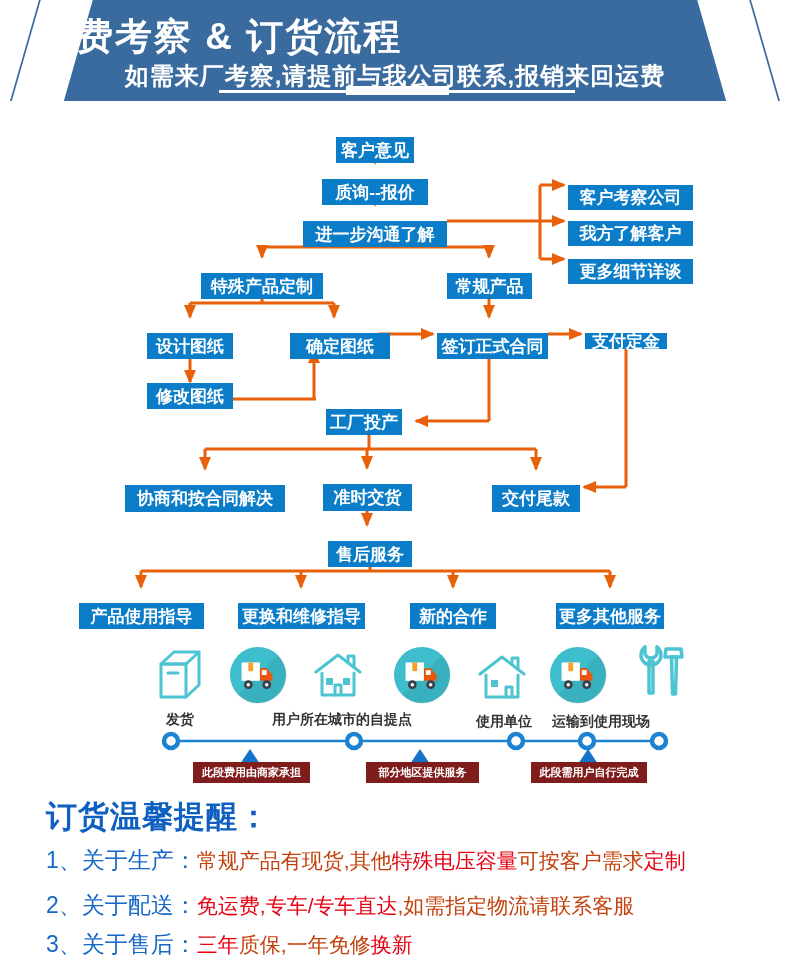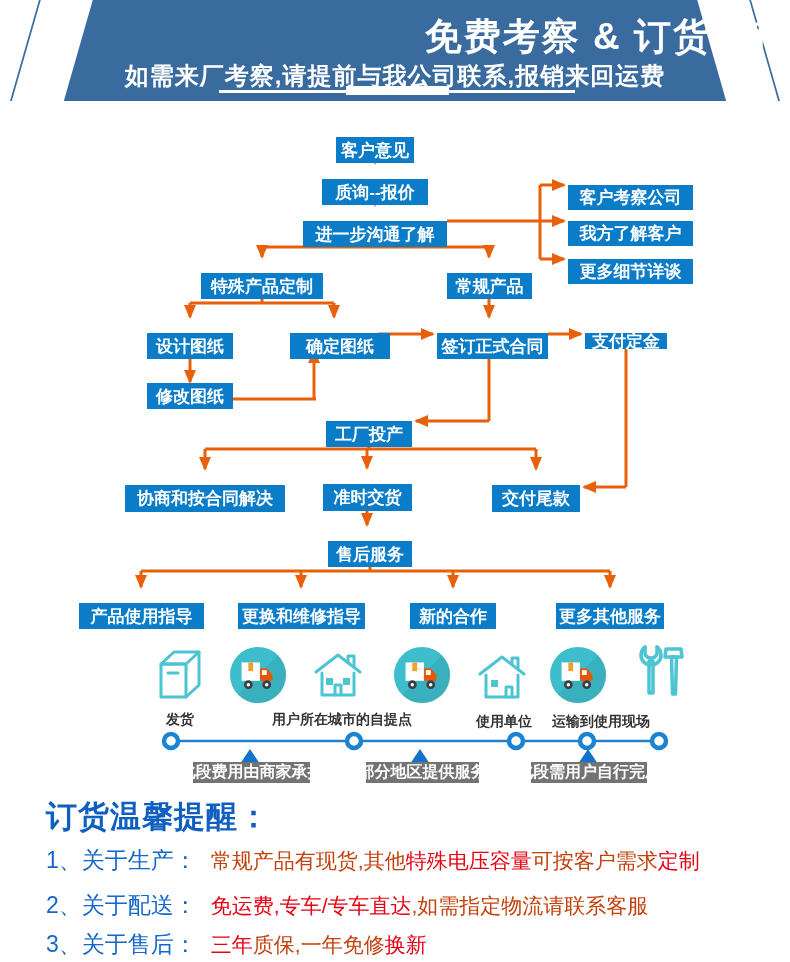--- a/index.html
+++ b/index.html
@@ -5,39 +5,39 @@
   html,body{margin:0;padding:0;background:#fff;}
   .page{position:relative;width:790px;height:962px;background:#fff;overflow:hidden;
         font-family:"Liberation Sans","DejaVu Sans",sans-serif;}
   
   .banner{position:absolute;left:0;top:0;width:790px;height:101px;background:#3A6B9F;overflow:hidden;}
   .stripe{position:absolute;background:#fff;}
   .stripe.l1{left:-38px;top:-30px;width:60px;height:170px;transform:rotate(16deg);}
   .stripe.l2{left:26px;top:-30px;width:50px;height:170px;transform:rotate(16deg);}
   .stripe.r1{right:-38px;top:-30px;width:60px;height:170px;transform:rotate(-16deg);}
   .stripe.r2{right:26px;top:-30px;width:50px;height:170px;transform:rotate(-16deg);}
-  .banner-title{position:absolute;left:0;right:0;top:12px;text-align:right;color:#fff;
-                font-size:37px;font-weight:bold;letter-spacing:2px;}
+  .banner-title{position:absolute;left:0;right:0;top:12px;text-align:left;color:#fff;
+                font-size:37px;font-weight:bold;letter-spacing:2px;padding-left:37px;}
   .banner-sub{position:absolute;left:0;right:0;top:60px;text-align:center;color:#fff;
               font-size:24px;font-weight:bold;letter-spacing:1px;}
   .div-thin{position:absolute;left:219px;top:90px;width:356px;height:3px;background:#fff;}
   .div-thick{position:absolute;left:346px;top:86px;width:103px;height:9px;background:#fff;}
   
   .node{position:absolute;background:#0A7CC8;color:#fff;font-weight:bold;font-size:17px;
         display:flex;align-items:center;justify-content:center;white-space:nowrap;margin-top:12px;}
   .overlay{position:absolute;left:0;top:0;pointer-events:none;}
   
   .ic{position:absolute;}
   .ic-label{position:absolute;color:#333;font-size:14px;font-weight:bold;text-align:center;white-space:nowrap;}
-  .stage{position:absolute;background:#737373;color:#fff;font-size:16px;font-weight:bold;
+  .stage{position:absolute;background:#7f1d1d;color:#fff;font-size:11px;font-weight:bold;
          height:21px;display:flex;align-items:center;justify-content:center;white-space:nowrap;}
   
   .rem-head{position:absolute;left:46px;top:796px;font-size:31px;font-weight:bold;color:#0E5FC0;letter-spacing:1px;}
   .rem-line{position:absolute;left:46px;white-space:nowrap;font-size:21px;color:#1a1a1a;}
-  .rem-line .pfx{font-size:23px;color:#1668C8;margin-right:14px;}
+  .rem-line .pfx{font-size:23px;color:#1668C8;margin-right:0;}
   .rem-line .red{color:#E60012;}
   .rem-line .blk{color:#c2410c;}
 </style>
 </head>
 <body>
 
 <div class="page">
 
   <div class="banner">
     <div class="stripe l1"></div>
@@ -113,21 +113,21 @@
   <div class="node" style="left:568px;top:173px;width:125px;height:25px">客户考察公司</div>
   <div class="node" style="left:568px;top:209px;width:125px;height:25px">我方了解客户</div>
   <div class="node" style="left:568px;top:247px;width:125px;height:25px">更多细节详谈</div>
   <div class="node" style="left:201px;top:261px;width:122px;height:26px">特殊产品定制</div>
   <div class="node" style="left:447px;top:261px;width:85px;height:26px">常规产品</div>
   <div class="node" style="left:147px;top:321px;width:86px;height:26px">设计图纸</div>
   <div class="node" style="left:290px;top:321px;width:100px;height:26px">确定图纸</div>
   <div class="node" style="left:437px;top:321px;width:111px;height:26px">签订正式合同</div>
   <div class="node" style="left:585px;top:321px;width:82px;height:16px">支付定金</div>
   <div class="node" style="left:147px;top:371px;width:86px;height:26px">修改图纸</div>
-  <div class="node" style="left:326px;top:409px;width:86px;height:26px">工厂投产</div>
+  <div class="node" style="left:326px;top:397px;width:76px;height:26px">工厂投产</div>
   <div class="node" style="left:125px;top:473px;width:160px;height:27px">协商和按合同解决</div>
   <div class="node" style="left:323px;top:472px;width:89px;height:27px">准时交货</div>
   <div class="node" style="left:492px;top:473px;width:88px;height:27px">交付尾款</div>
   <div class="node" style="left:328px;top:529px;width:84px;height:26px">售后服务</div>
   <div class="node" style="left:79px;top:591px;width:125px;height:26px">产品使用指导</div>
   <div class="node" style="left:238px;top:591px;width:127px;height:26px">更换和维修指导</div>
   <div class="node" style="left:410px;top:591px;width:86px;height:26px">新的合作</div>
   <div class="node" style="left:556px;top:591px;width:108px;height:26px">更多其他服务</div>
 
   <svg class="ic" style="left:153px;top:647px" width="50" height="54" viewBox="0 0 50 54">

